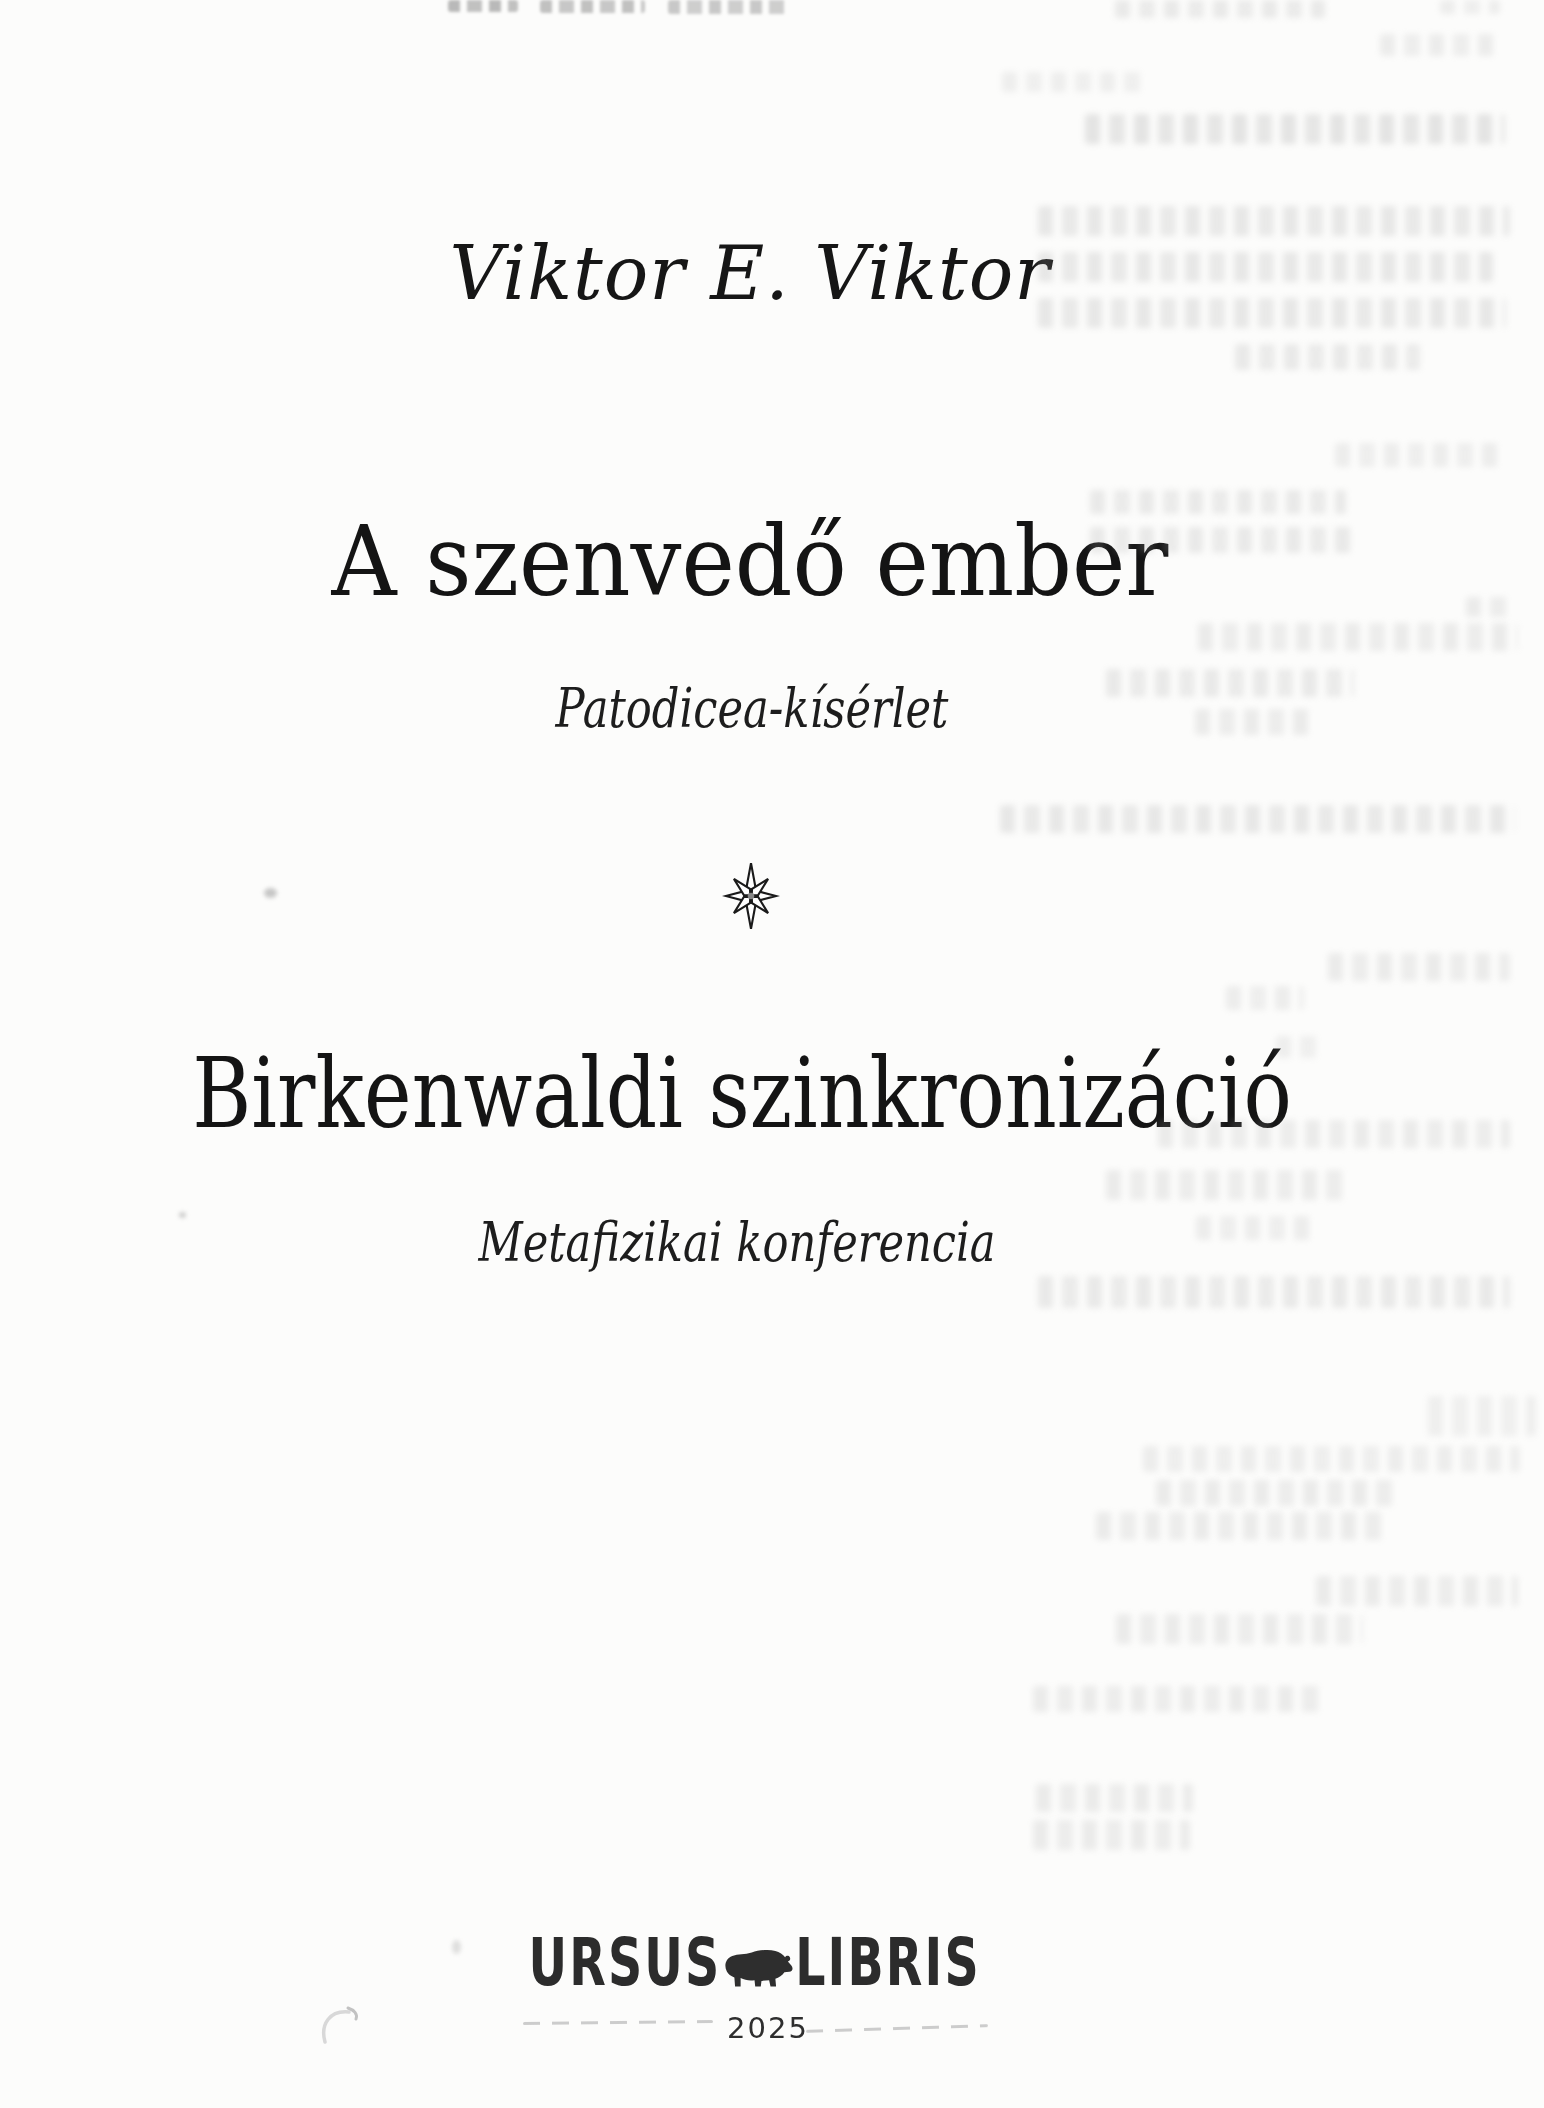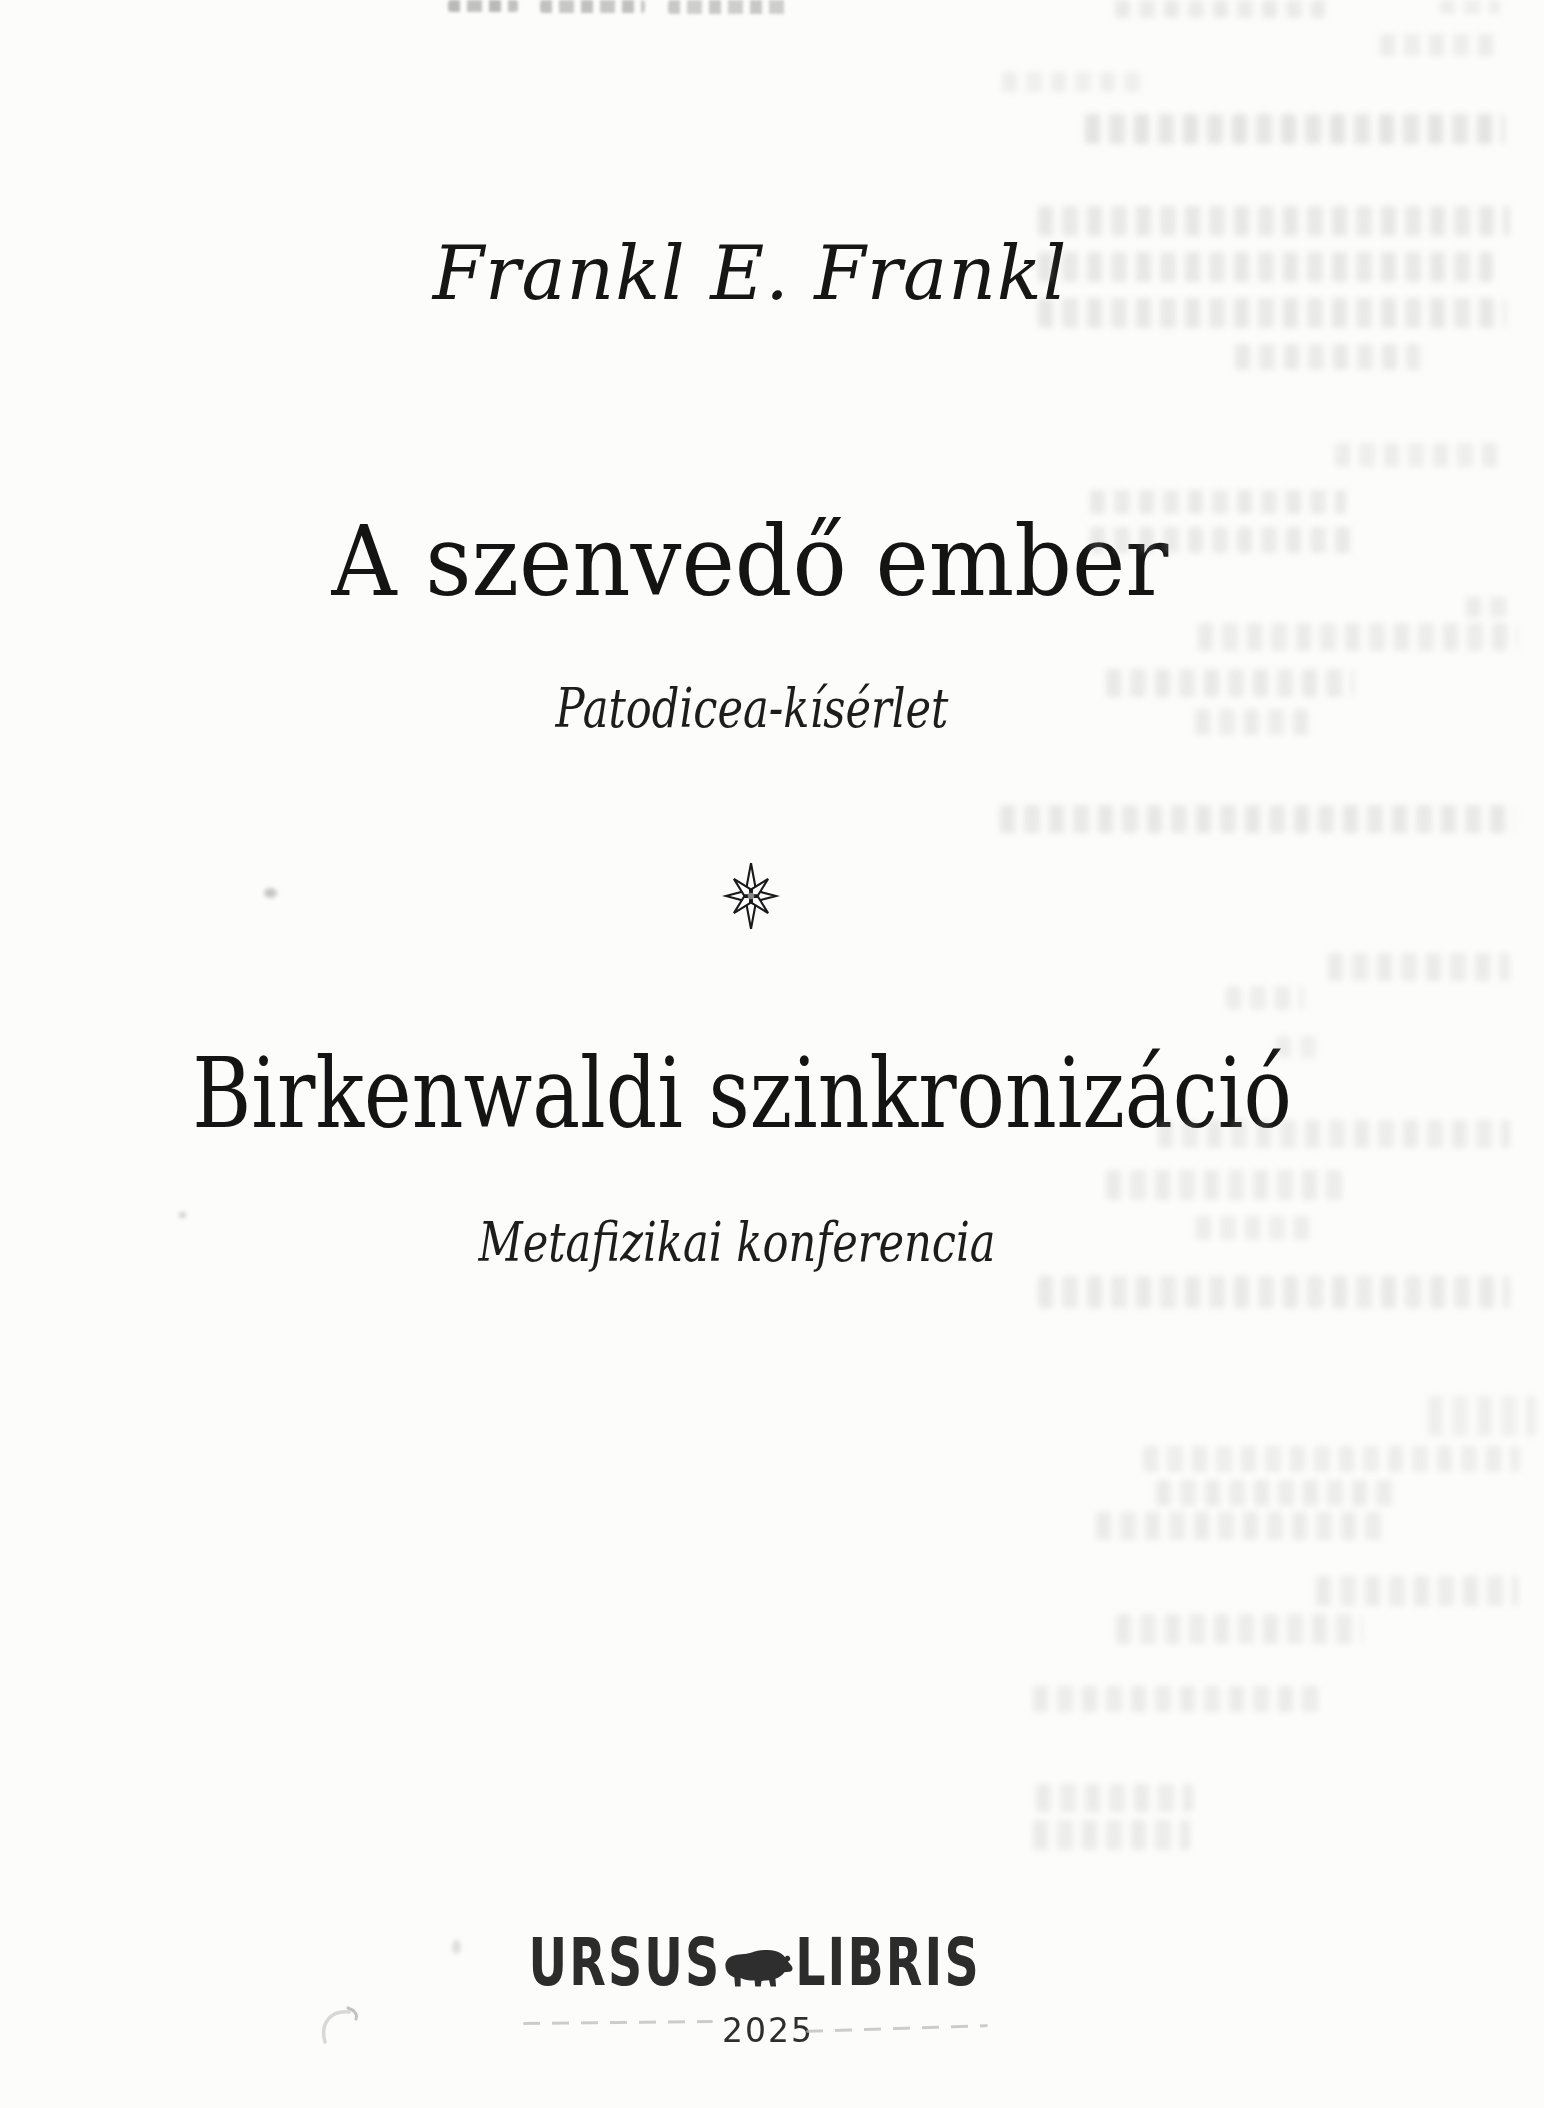--- a/index.html
+++ b/index.html
@@ -39,21 +39,21 @@
   .logo-text{
     font-family:"DejaVu Sans","Liberation Sans",sans-serif;
     font-weight:bold;font-size:66px;color:#2c2c2c;letter-spacing:3px;
     top:1930px;
   }
   .logo-ursus{left:625px;transform:translateX(-50%) scaleX(0.72);}
   .logo-libris{left:888px;transform:translateX(-50%) scaleX(0.72);}
   .bear-wrap{left:758px;top:1941px;transform:translateX(-50%);}
   .year{
     font-family:"DejaVu Sans","Liberation Sans",sans-serif;
-    font-size:33px;color:#2e2e2e;letter-spacing:2px;
+    font-size:29px;color:#2e2e2e;letter-spacing:2px;
     left:768px;top:2014px;transform:translateX(-50%);
   }
   .rule{
     position:absolute;height:3px;border-radius:2px;
     background:repeating-linear-gradient(90deg,#bdbdbd 0 17px,rgba(0,0,0,0) 17px 29px);
     opacity:.75;filter:blur(.4px);
   }
   .rule-left{left:523px;top:2021px;width:190px;transform:rotate(-0.6deg);}
   .rule-right{left:806px;top:2027px;width:182px;transform:rotate(-1.8deg);}
   .bleed{
@@ -66,21 +66,21 @@
     filter:blur(1.5px);
   }
   .speck{position:absolute;background:#9a9a9a;border-radius:50%;filter:blur(2px);}
   .pencil{left:315px;top:2000px;}
 </style>
 </head>
 <body>
 
 <div class="page">
 
-  <div class="abs centered author">Frankl E. Frankl</div>
+  <div class="abs centered author">Viktor E. Viktor</div>
 
   <h1 class="abs title-main">A szenvedő ember</h1>
   <div class="abs subtitle-main">Patodicea-kísérlet</div>
 
   <div class="abs star-wrap">
     <svg width="58" height="72" viewBox="-30 -36 60 72" aria-hidden="true">
       <g fill="#ffffff" stroke="#1a1a1a" stroke-width="2.2" stroke-linejoin="miter">
         <polygon points="0,-34 5,-7 0,-1 -5,-7"></polygon>
         <polygon transform="rotate(180)" points="0,-34 5,-7 0,-1 -5,-7"></polygon>
         <polygon transform="rotate(90)" points="0,-26 5,-7 0,-1 -5,-7"></polygon>

